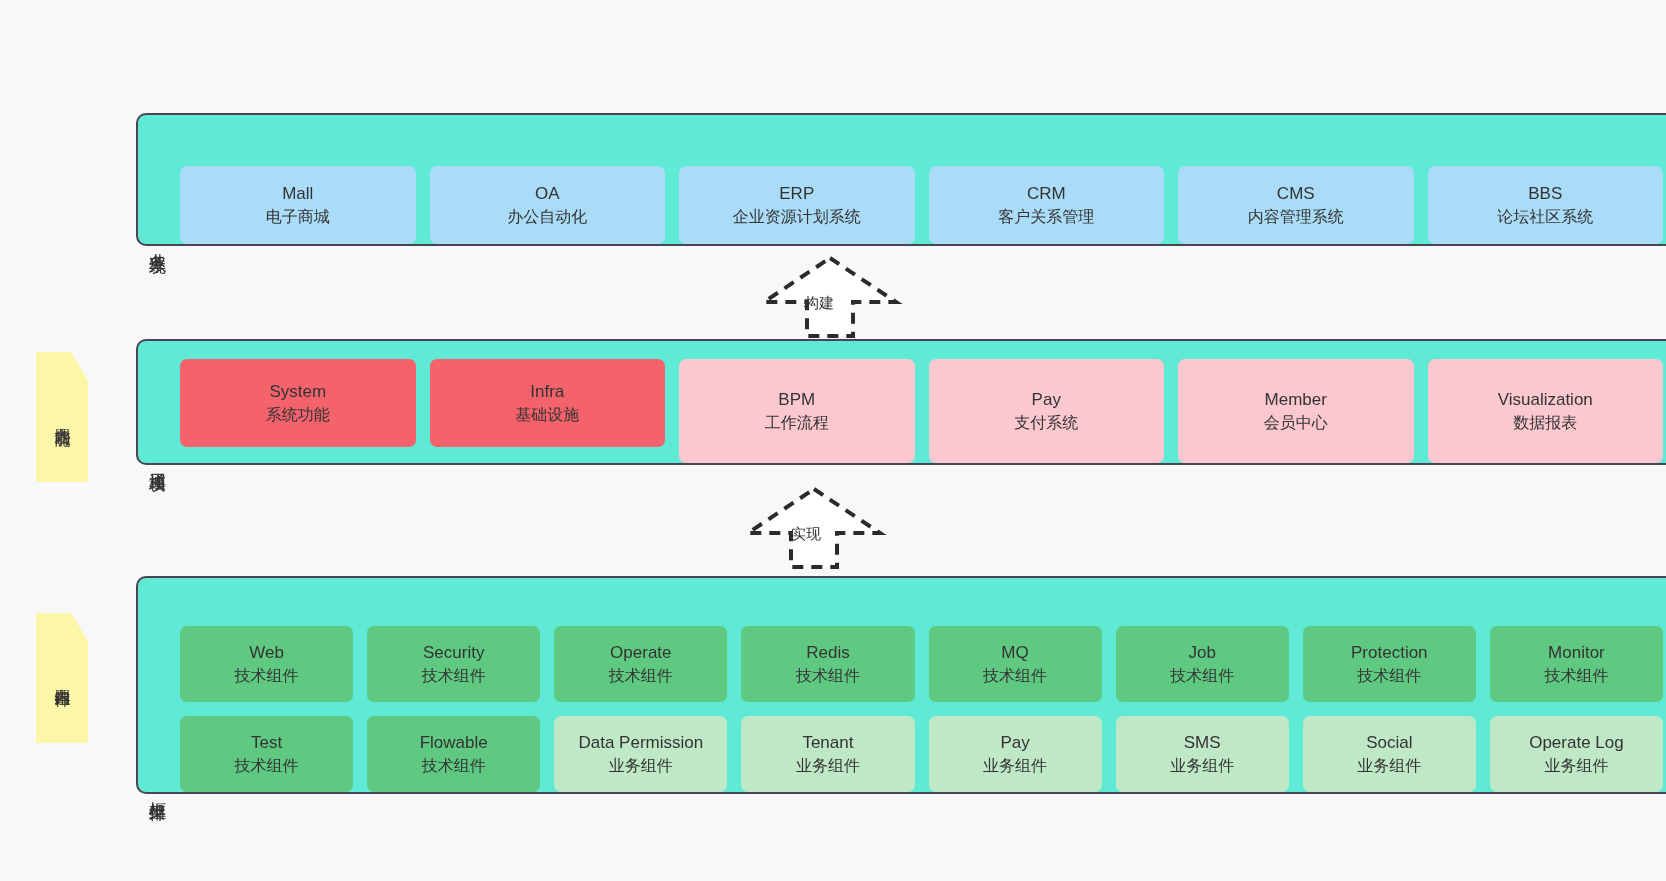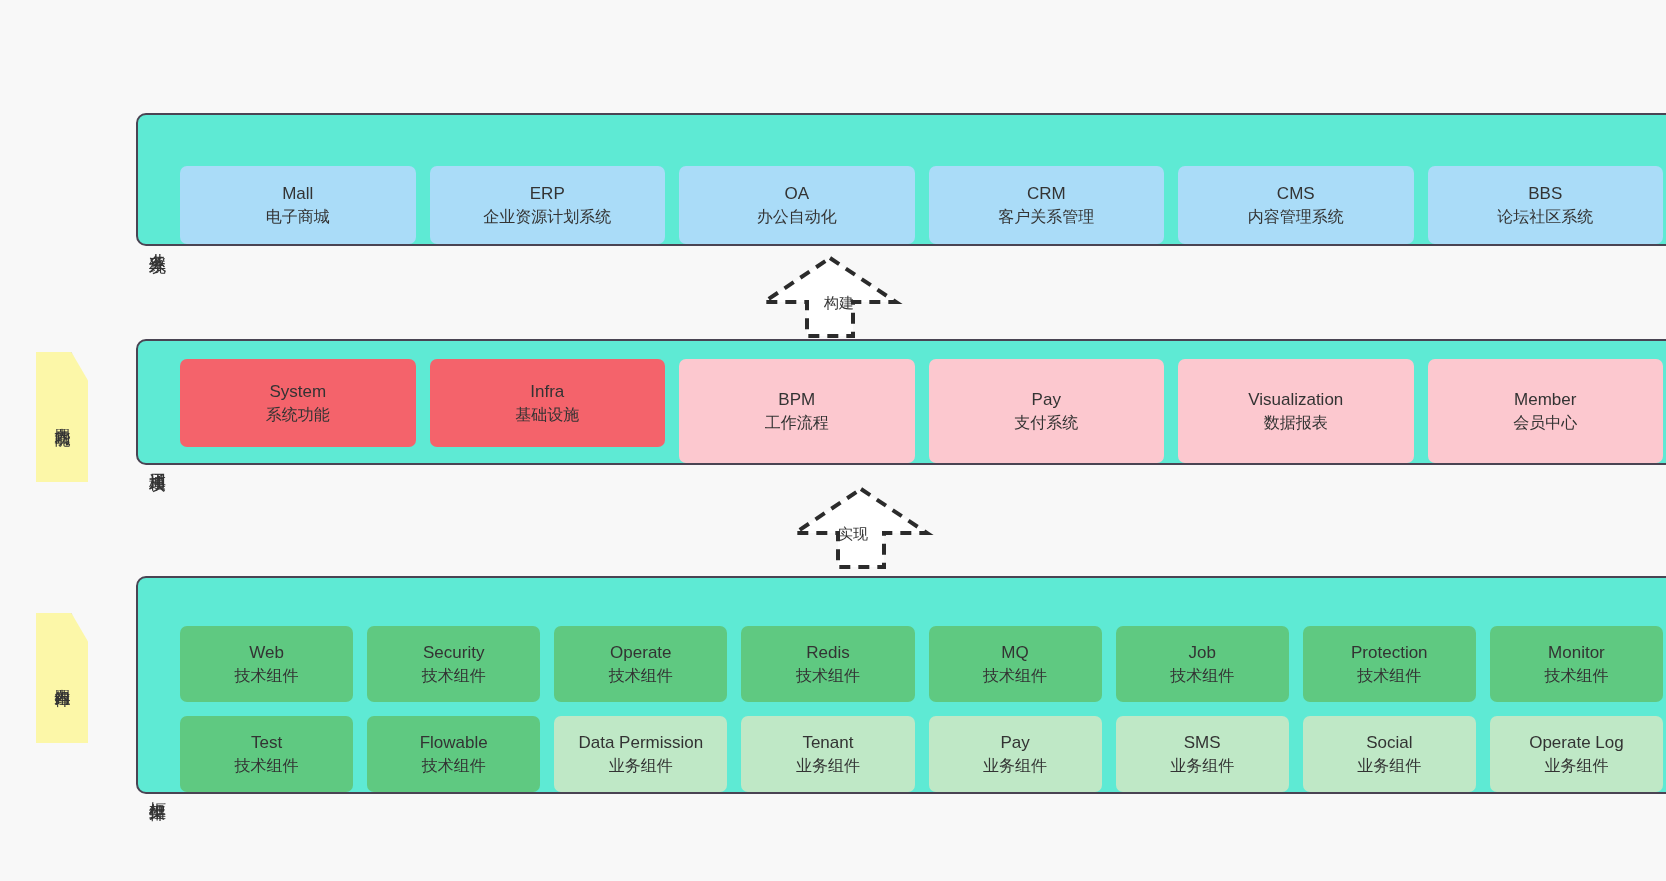--- a/index.html
+++ b/index.html
@@ -119,26 +119,26 @@
 
   <div class="layer" id="layer-0" style="left:89px;top:113px;width:1543px;height:133px;">
     <div class="layer-title">业务系统</div>
     <div class="layer-body">
         <div class="row">
           <div class="node biz">
             <div class="n-en">Mall</div>
             <div class="n-cn">电子商城</div>
           </div>
           <div class="node biz">
+            <div class="n-en">OA</div>
+            <div class="n-cn">办公自动化</div>
+          </div>
+          <div class="node biz">
             <div class="n-en">ERP</div>
             <div class="n-cn">企业资源计划系统</div>
-          </div>
-          <div class="node biz">
-            <div class="n-en">OA</div>
-            <div class="n-cn">办公自动化</div>
           </div>
           <div class="node biz">
             <div class="n-en">CRM</div>
             <div class="n-cn">客户关系管理</div>
           </div>
           <div class="node biz">
             <div class="n-en">CMS</div>
             <div class="n-cn">内容管理系统</div>
           </div>
           <div class="node biz">
@@ -146,21 +146,21 @@
             <div class="n-cn">论坛社区系统</div>
           </div>
         </div>
       </div>
   </div>
 
   <div class="conn" style="left:760px;top:254px;width:140px;height:86px;">
     <svg width="140" height="86" viewBox="0 0 140 86">
       <path d="M70 4 L136 48 L93 48 L93 82 L47 82 L47 48 L4 48 Z" fill="#ffffff" stroke="#2b2b2b" stroke-width="4" stroke-dasharray="11 8" stroke-linejoin="miter"></path>
     </svg>
-    <span class="lbl" style="left:64px;top:40px;">构建</span>
+    <span class="lbl" style="left:44px;top:40px;">构建</span>
   </div>
 
   <div class="note" style="left:36px;top:352px;height:130px;">
     <span class="fold"></span>
     <span>内置功能</span>
   </div>
 
   <div class="layer" id="layer-1" style="left:89px;top:339px;width:1543px;height:126px;">
     <div class="layer-title">通用模块</div>
     <div class="layer-body">
@@ -175,32 +175,32 @@
           </div>
           <div class="node mod-off">
             <div class="n-en">BPM</div>
             <div class="n-cn">工作流程</div>
           </div>
           <div class="node mod-off">
             <div class="n-en">Pay</div>
             <div class="n-cn">支付系统</div>
           </div>
           <div class="node mod-off">
+            <div class="n-en">Member</div>
+            <div class="n-cn">会员中心</div>
+          </div>
+          <div class="node mod-off">
             <div class="n-en">Visualization</div>
             <div class="n-cn">数据报表</div>
           </div>
-          <div class="node mod-off">
-            <div class="n-en">Member</div>
-            <div class="n-cn">会员中心</div>
-          </div>
         </div>
       </div>
   </div>
 
-  <div class="conn" style="left:791px;top:485px;width:140px;height:86px;">
+  <div class="conn" style="left:744px;top:485px;width:140px;height:86px;">
     <svg width="140" height="86" viewBox="0 0 140 86">
       <path d="M70 4 L136 48 L93 48 L93 82 L47 82 L47 48 L4 48 Z" fill="#ffffff" stroke="#2b2b2b" stroke-width="4" stroke-dasharray="11 8" stroke-linejoin="miter"></path>
     </svg>
     <span class="lbl" style="left:47px;top:40px;">实现</span>
   </div>
 
   <div class="note" style="left:36px;top:613px;height:130px;">
     <span class="fold"></span>
     <span>内置组件</span>
   </div>

